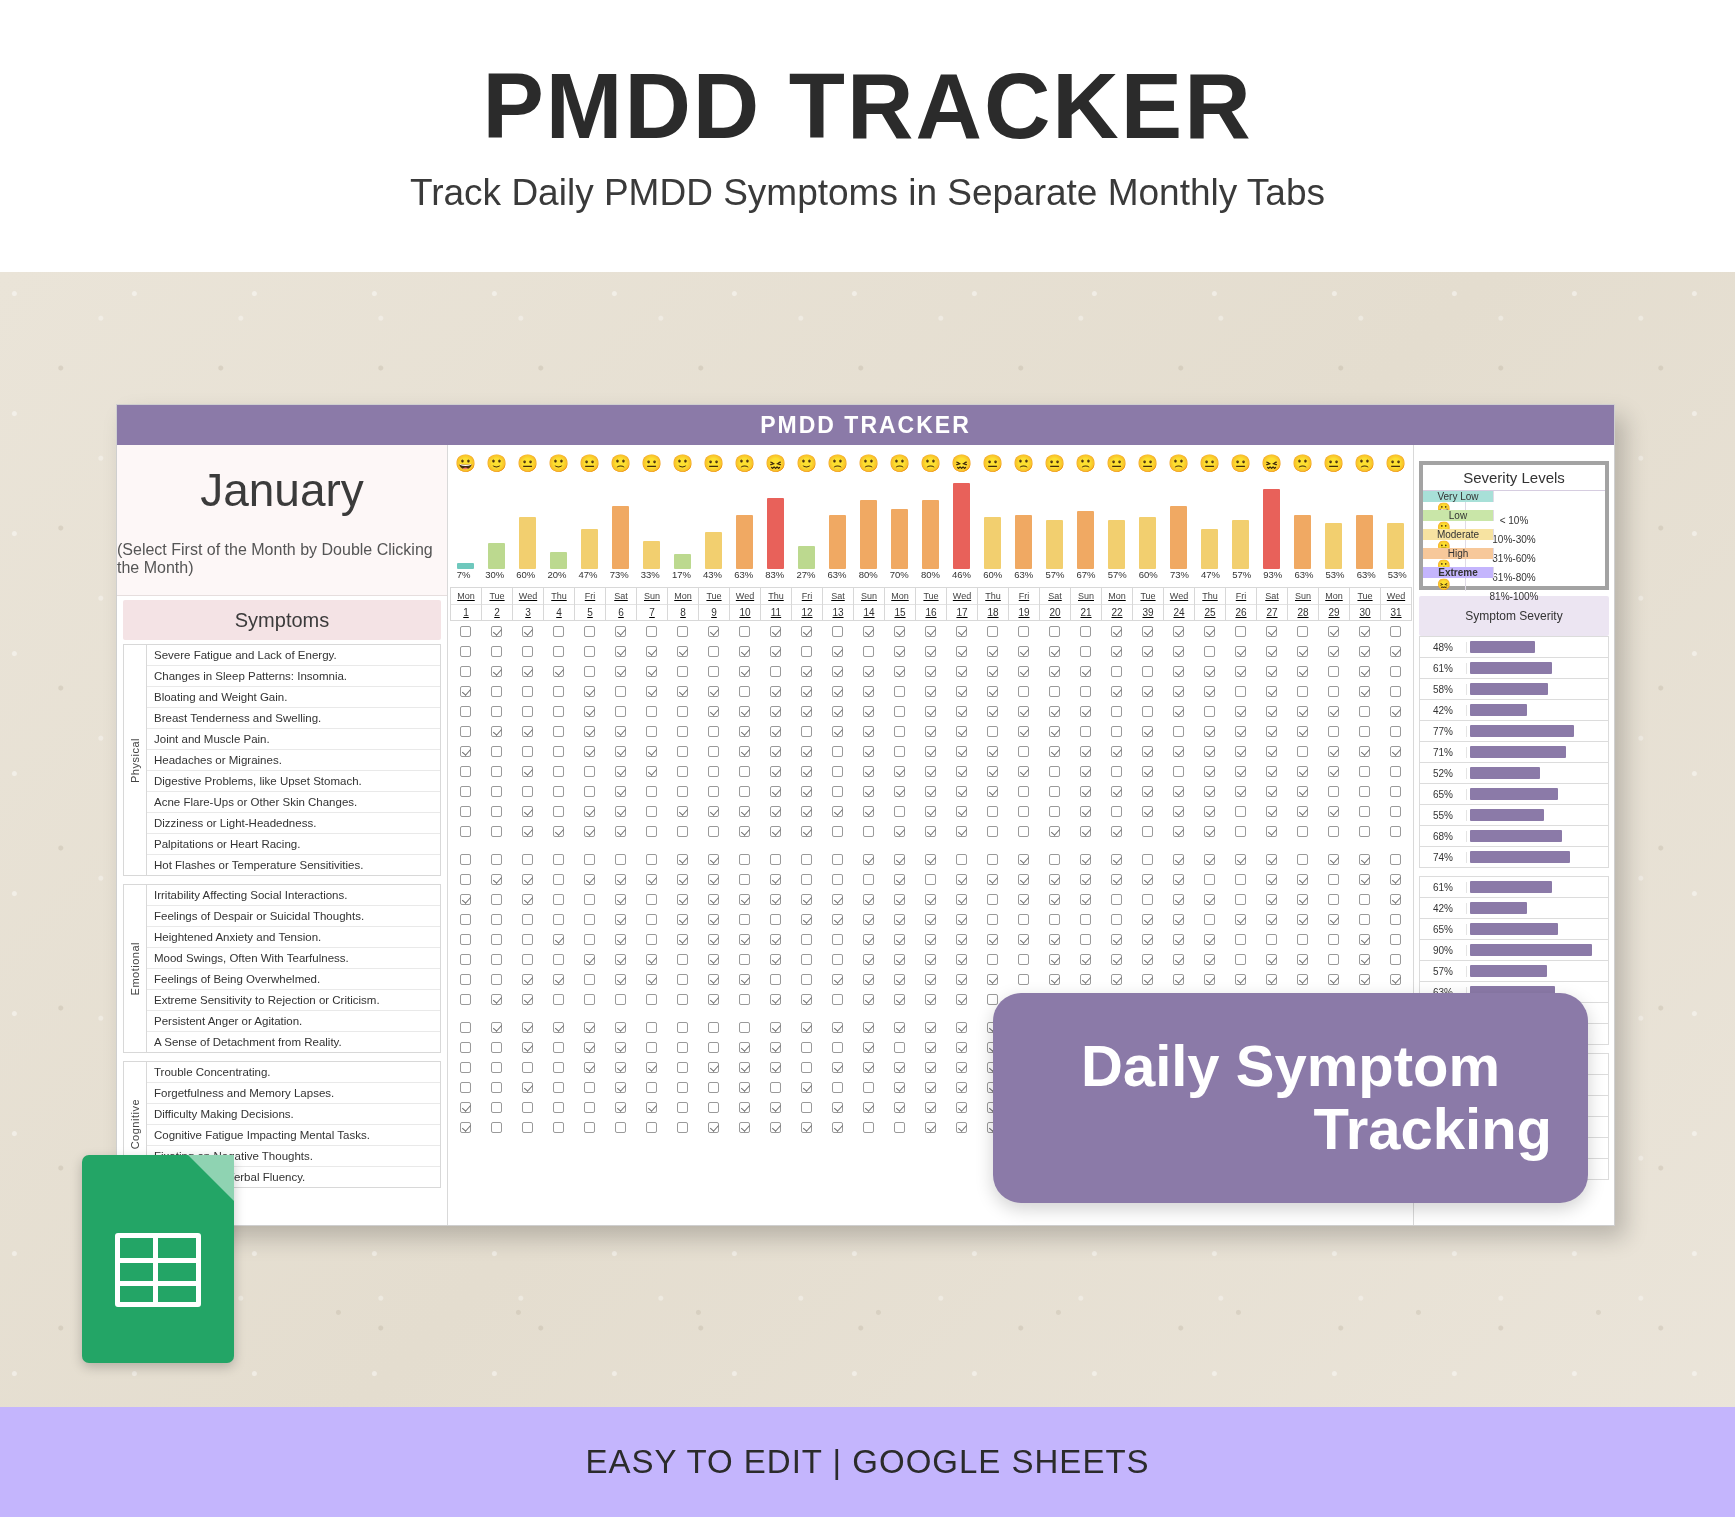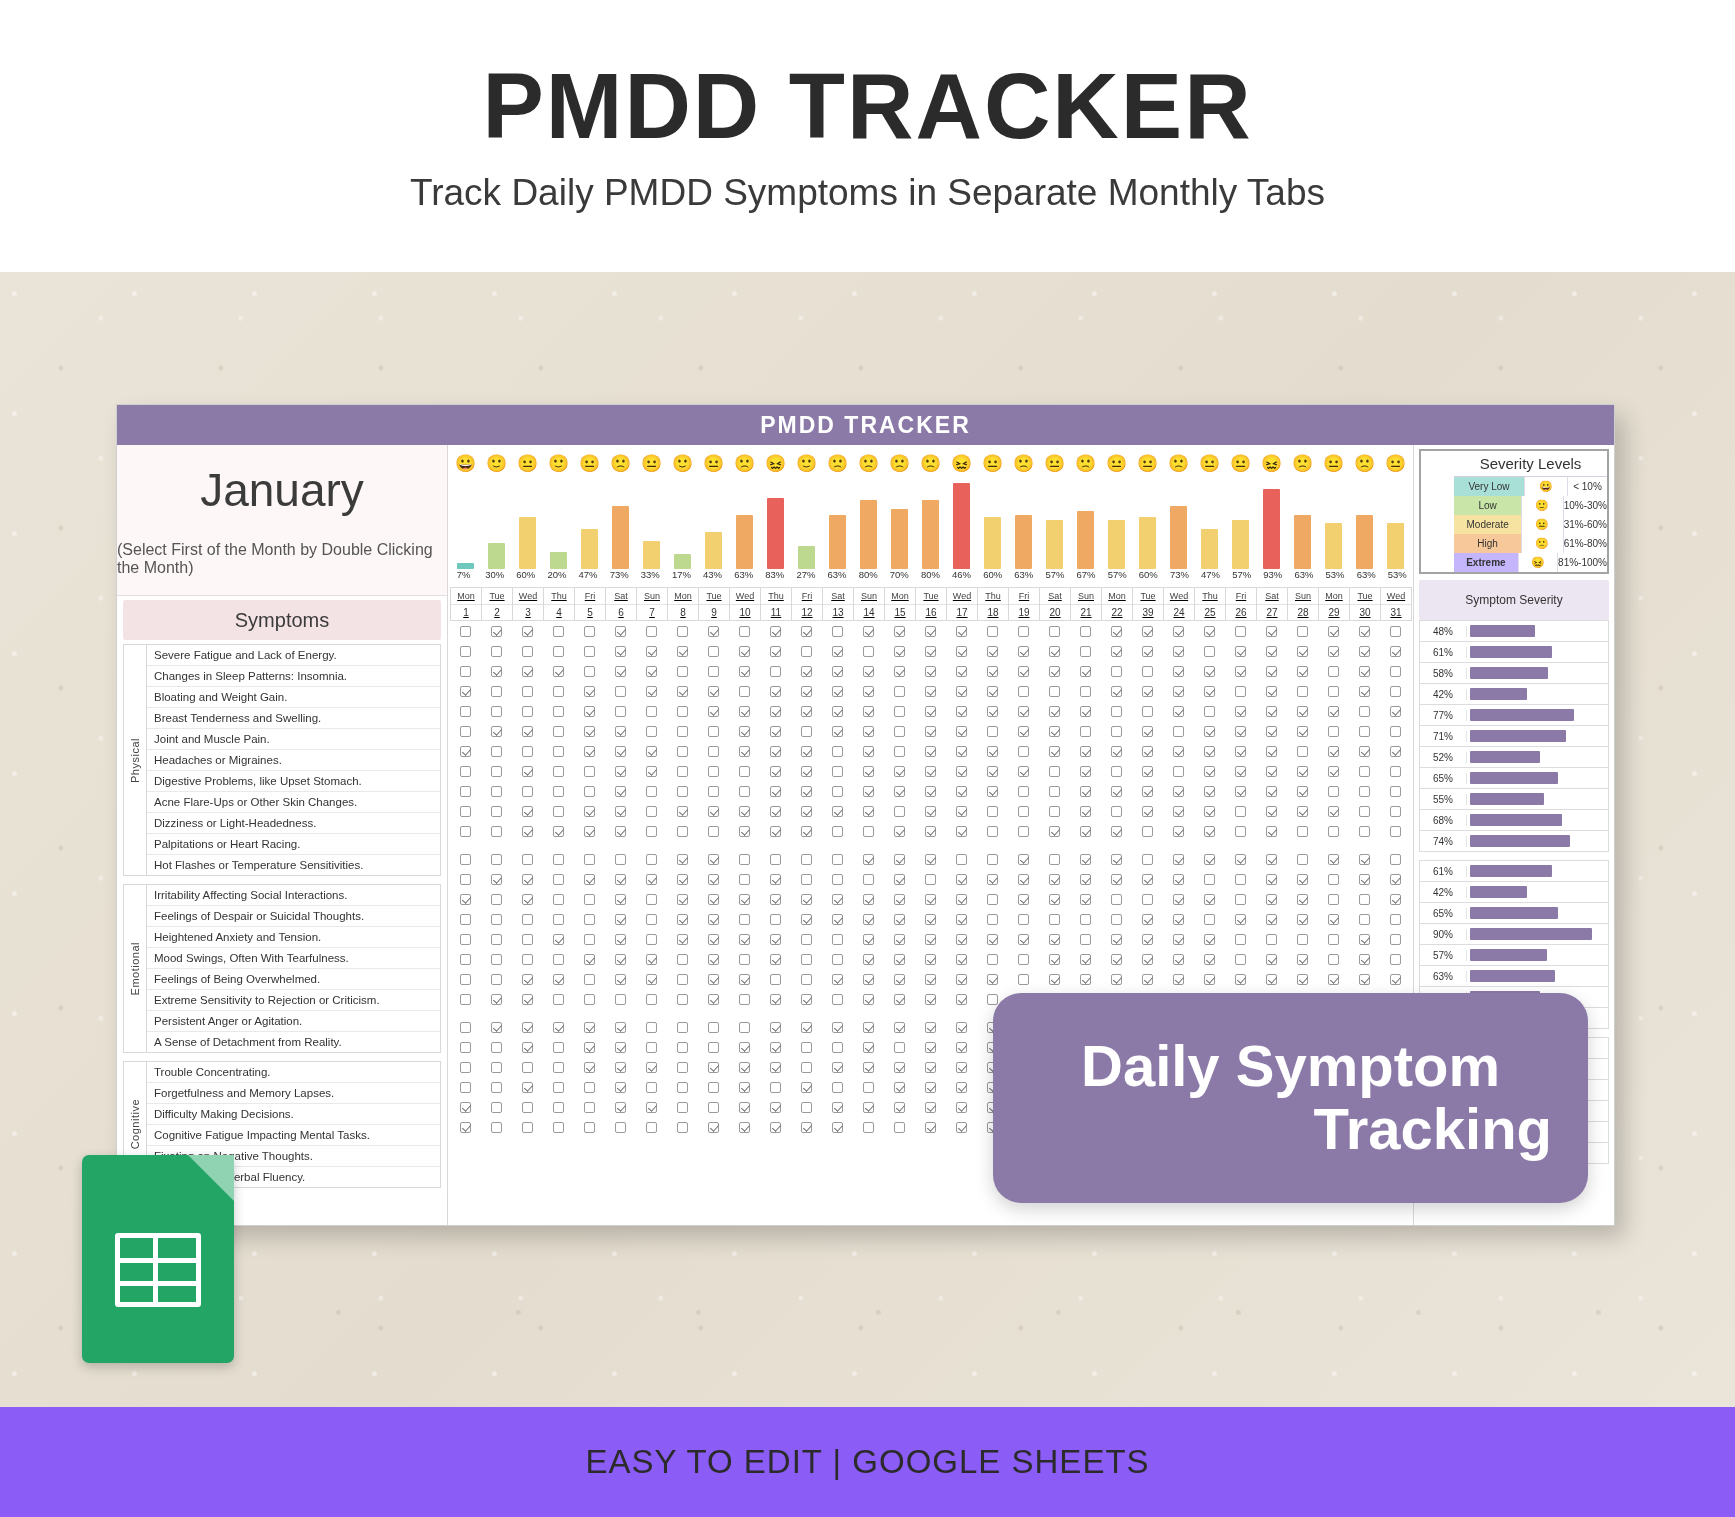--- a/index.html
+++ b/index.html
@@ -30,21 +30,21 @@
       radial-gradient(circle at 12% 18%, rgba(255,255,255,0.45) 0 2px, transparent 3px),
       radial-gradient(circle at 38% 60%, rgba(180,170,150,0.30) 0 2px, transparent 3px),
       radial-gradient(circle at 72% 33%, rgba(255,255,255,0.35) 0 2px, transparent 3px),
       radial-gradient(circle at 88% 78%, rgba(180,170,150,0.28) 0 2px, transparent 3px),
       linear-gradient(135deg,#eae4d8 0%, #e4ddcf 50%, #ebe5da 100%);
     background-size: 120px 120px, 160px 160px, 140px 140px, 180px 180px, 100% 100%;
   }
   
   .bottom-strip {
     position:absolute; left:0; bottom:0; width:1735px; height:110px;
-    background:#8b5cf6;
+    background:#c4b5fd;
     display:flex; align-items:center; justify-content:center;
   }
   .bottom-text { font-size:33px; color:#2b2b2b; letter-spacing:1px; }
 
   
   .sheet {
     position:absolute; left:116px; top:404px; width:1497px; height:820px;
     background:#ffffff;
     box-shadow: 10px 12px 22px rgba(0,0,0,0.20);
     overflow:hidden;
@@ -109,25 +109,25 @@
     background:#fff; position:relative; box-sizing:border-box;
   }
   .cb.on::after {
     content:""; position:absolute; left:2.5px; top:0px; width:3.5px; height:7px;
     border:solid #6b6b6b; border-width:0 1.6px 1.6px 0; transform:rotate(42deg);
   }
   .block-gap { height:8px; }
 
   
   .right-col { width:200px; border-left:1px solid #d9d9d9; }
-  .sev-box { margin:4px 5px 6px 5px; border:2px solid #a3a3a3;padding-left:33px; }
+  .sev-box { margin:16px 5px 6px 5px; border:4px solid #a3a3a3; }
   .sev-title {
     text-align:center; font-size:15px; color:#333; padding:4px 0; border-bottom:1px solid #d6cde0;
   }
-  .sev-row { display:flex; height:19px; font-size:10px; align-items:stretch; }
+  .sev-row { display:flex; height:19px; font-size:10px; align-items:stretch;flex-direction:column; }
   .sev-name { width:70px; display:flex; align-items:center; justify-content:center; color:#333; border-right:1px solid #e0dbe6; }
   .sev-face { width:42px; display:flex; align-items:center; justify-content:center; font-size:11px; border-right:1px solid #e0dbe6;}
   .sev-range { flex:1; display:flex; align-items:center; justify-content:center; color:#333; }
   .sss-head {
     height:40px; margin:0 5px; background:#ece5f2; display:flex; align-items:center; justify-content:center;
     font-size:12px; color:#333; border-radius:2px;
   }
   .sss-block { padding:0 5px; }
   .sss-row { height:20px; display:flex; align-items:center; border:1px solid #dcdcdc; border-top:none; }
   .sss-row:first-child { border-top:1px solid #dcdcdc; }

